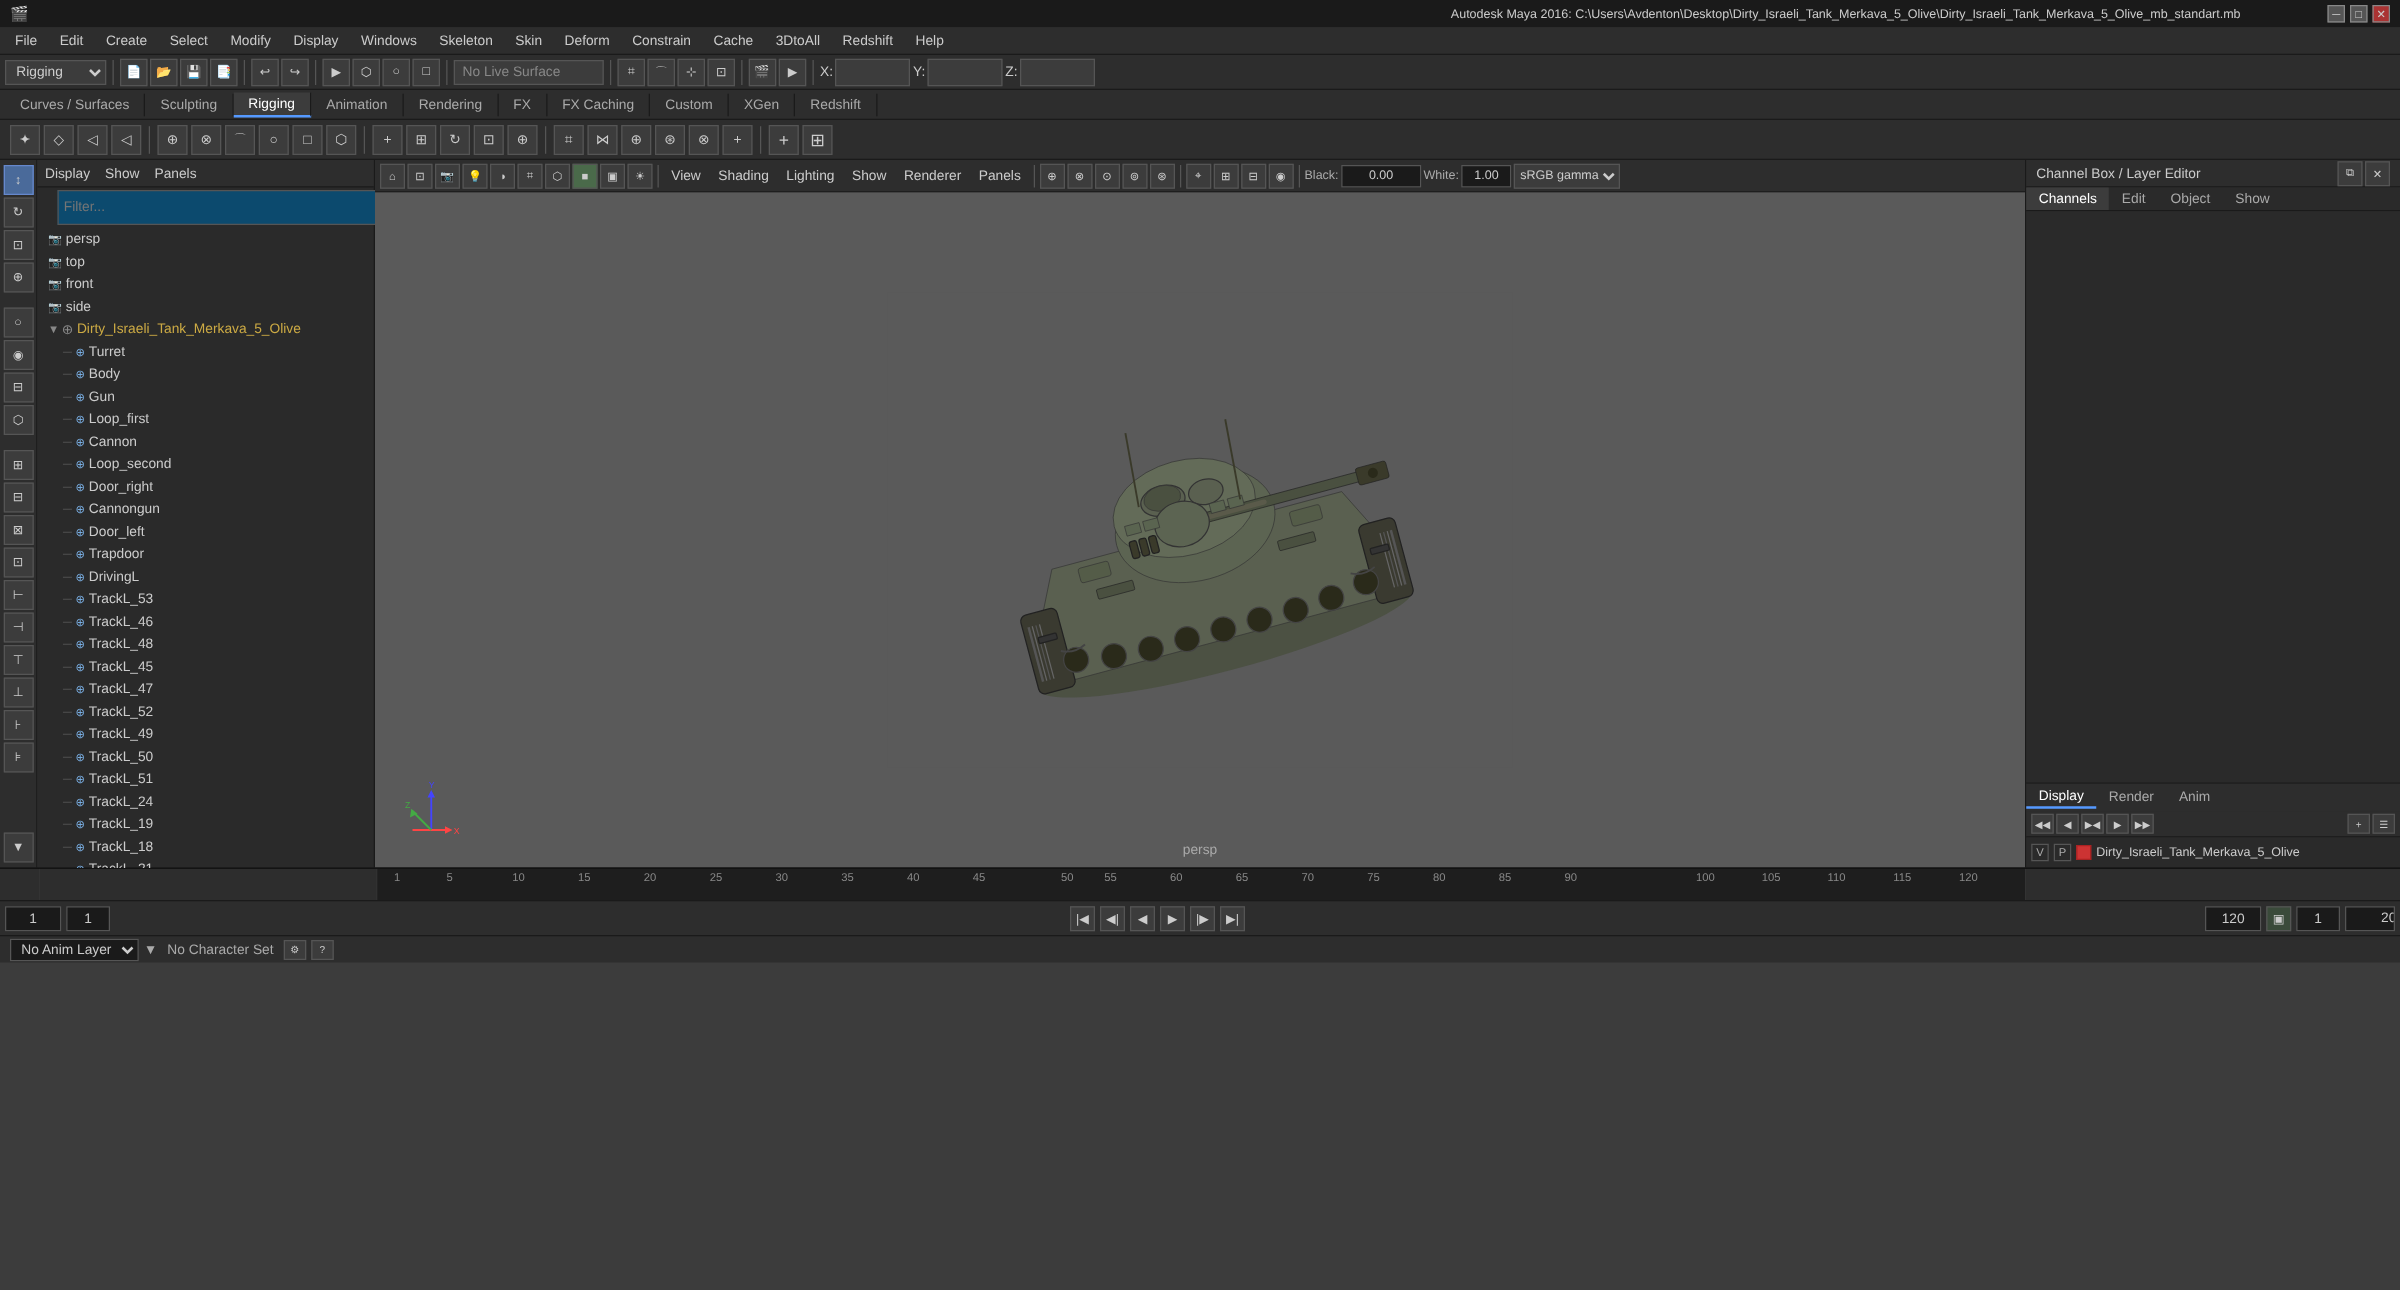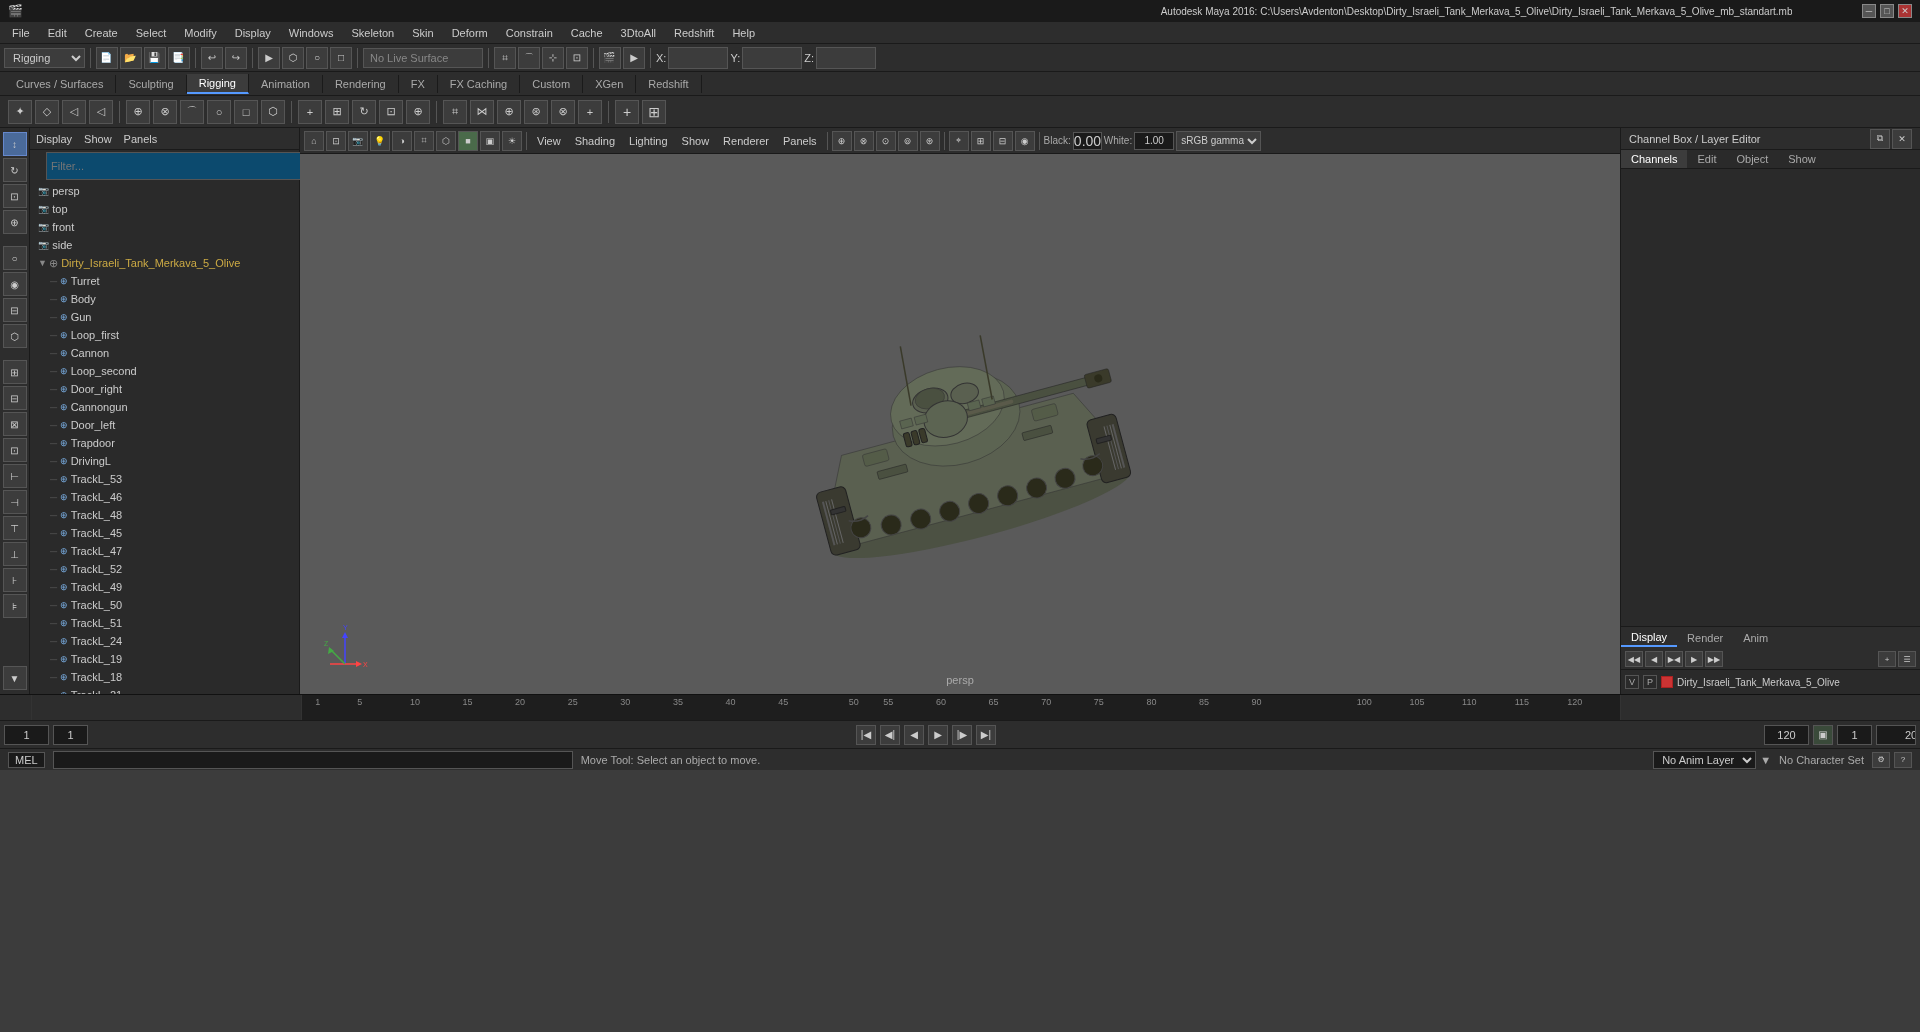--- a/index.html
+++ b/index.html
@@ -824,21 +824,21 @@
       <div class="vp-btn">⊚</div>
       <div class="vp-btn">⊛</div>
       <div class="vp-separator"></div>
       <div class="vp-btn">⌖</div>
       <div class="vp-btn">⊞</div>
       <div class="vp-btn">⊟</div>
       <div class="vp-btn">◉</div>
       <div class="vp-separator"></div>
 
       <span style="color:#aaa; font-size:10px;">Black:</span>
-      <input type="text" value="0.00" style="width: 29px; height: 18px; background: rgb(26, 26, 26); border: 1px solid rgb(85, 85, 85); color: rgb(204, 204, 204); font-size: 14px; text-align: left;">
+      <input type="text" value="0.00" style="width: 64px; height: 18px; background: rgb(26, 26, 26); border: 1px solid rgb(85, 85, 85); color: rgb(204, 204, 204); font-size: 10px; text-align: center;">
       <span style="color:#aaa; font-size:10px;">White:</span>
       <input type="text" value="1.00" style="width: 40px; height: 18px; background: rgb(26, 26, 26); border: 1px solid rgb(85, 85, 85); color: rgb(204, 204, 204); font-size: 10px; text-align: center;">
       <select style="height:20px; background:#3c3c3c; border:1px solid #555; color:#ccc; font-size:10px;">
         <option>sRGB gamma</option>
       </select>
     </div>
 
     <div id="viewport-canvas">
 
       <svg class="tank-svg" viewBox="0 0 500 380">
@@ -1031,25 +1031,20 @@
   <div class="play-btn">▶|</div>
   <div style="flex:1;"></div>
 
   <input type="text" class="time-input" value="120" style="">
   <div class="play-btn" style="background:#3a4a3a;">▣</div>
   <input type="text" class="time-input" value="1" style="width: 35px;">
   <input type="text" class="time-input" value="200" style="width: 40px; padding-left: 28px;">
 </div>
 
 <div id="status-bar">
-  <div class="status-left">
-    <span class="status-lang">MEL</span>
-    <input type="text" style="flex: 1 1 0%; width: 520px; height: 18px; background: rgb(26, 26, 26); border: 1px solid rgb(85, 85, 85); color: rgb(204, 204, 204); font-size: 11px; padding: 0px 4px;">
-    <span style="color:#aaa; font-size:11px;">Move Tool: Select an object to move.</span>
-  </div>
   <div class="status-right">
     <select class="status-select">
       <option>No Anim Layer</option>
     </select>
     <span style="color:#aaa;">▼</span>
     <span style="color:#aaa; font-size:11px; padding: 0 4px;">No Character Set</span>
     <div class="layer-btn">⚙</div>
     <div class="layer-btn">?</div>
   </div>
 </div>

